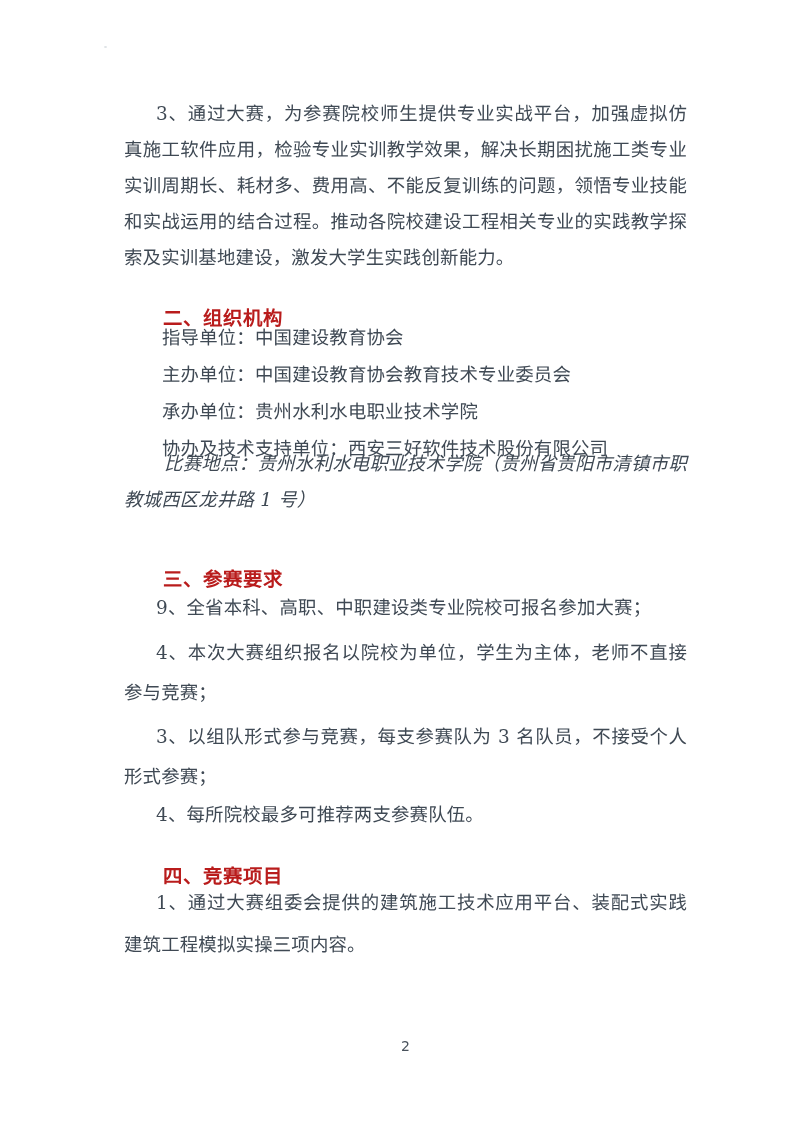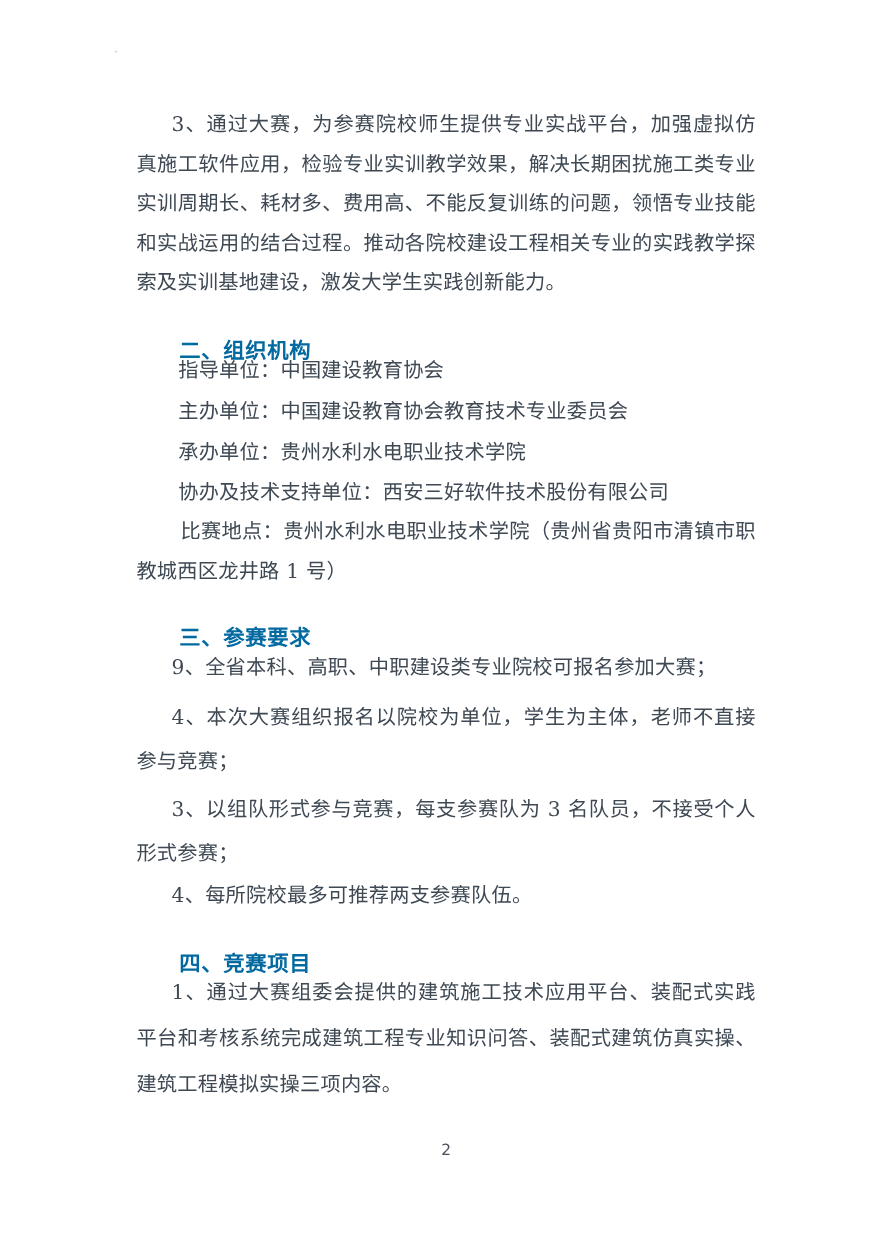--- a/index.html
+++ b/index.html
@@ -23,21 +23,21 @@
   }
   .ln.fill{ text-align-last:justify; }
   .ln.ind-num{ text-indent:32px; }
   .ln.ind-org{ text-indent:38px; }
   .ln.ind-venue{ text-indent:40px; }
   .heading{
     position:absolute;left:124px;width:563px;
     box-sizing:border-box;padding-left:39px;
     font-size:19.4px;font-weight:700;
     line-height:36px;
-    color:#0369a1;
+    color:#b91c1c;
     letter-spacing:0.6px;
   }
   .org-line{ --lh:37px; }
   .pagenum{
     position:absolute;left:124px;top:1036px;width:563px;
     text-align:center;
     font-size:14px;line-height:20px;
     color:#49525c;
     font-family:"DejaVu Sans","Liberation Sans",sans-serif;
   }
@@ -63,21 +63,21 @@
 
   <h2 class="heading" style="top:285px;">二、组织机构</h2>
 
   <section class="blk" style="top:319px;">
     <div class="ln org-line ind-org">指导单位：中国建设教育协会</div>
     <div class="ln org-line ind-org">主办单位：中国建设教育协会教育技术专业委员会</div>
     <div class="ln org-line ind-org">承办单位：贵州水利水电职业技术学院</div>
     <div class="ln org-line ind-org">协办及技术支持单位：西安三好软件技术股份有限公司</div>
   </section>
 
-  <section class="blk" style="top:466px; --lh:36px;">
+  <section class="blk" style="top:446px;font-style:italic; --lh:36px;">
     <div class="ln fill ind-venue">比赛地点：贵州水利水电职业技术学院（贵州省贵阳市清镇市职</div>
     <div class="ln">教城西区龙井路 1 号）</div>
   </section>
 
   <h2 class="heading" style="top:546px;">三、参赛要求</h2>
 
   <section class="blk" style="top:588px; --lh:40px;">
     <div class="ln ind-num">9、全省本科、高职、中职建设类专业院校可报名参加大赛；</div>
   </section>
 
@@ -92,19 +92,18 @@
   </section>
 
   <section class="blk" style="top:795px; --lh:40px;">
     <div class="ln ind-num">4、每所院校最多可推荐两支参赛队伍。</div>
   </section>
 
   <h2 class="heading" style="top:843px;">四、竞赛项目</h2>
 
   <section class="blk" style="top:882px; --lh:42px;">
     <div class="ln fill ind-num">1、通过大赛组委会提供的建筑施工技术应用平台、装配式实践</div>
-    <div class="ln fill">平台和考核系统完成建筑工程专业知识问答、装配式建筑仿真实操、</div>
     <div class="ln">建筑工程模拟实操三项内容。</div>
   </section>
 
   <div class="pagenum">2</div>
 
 </div>
 
 </body></html>

